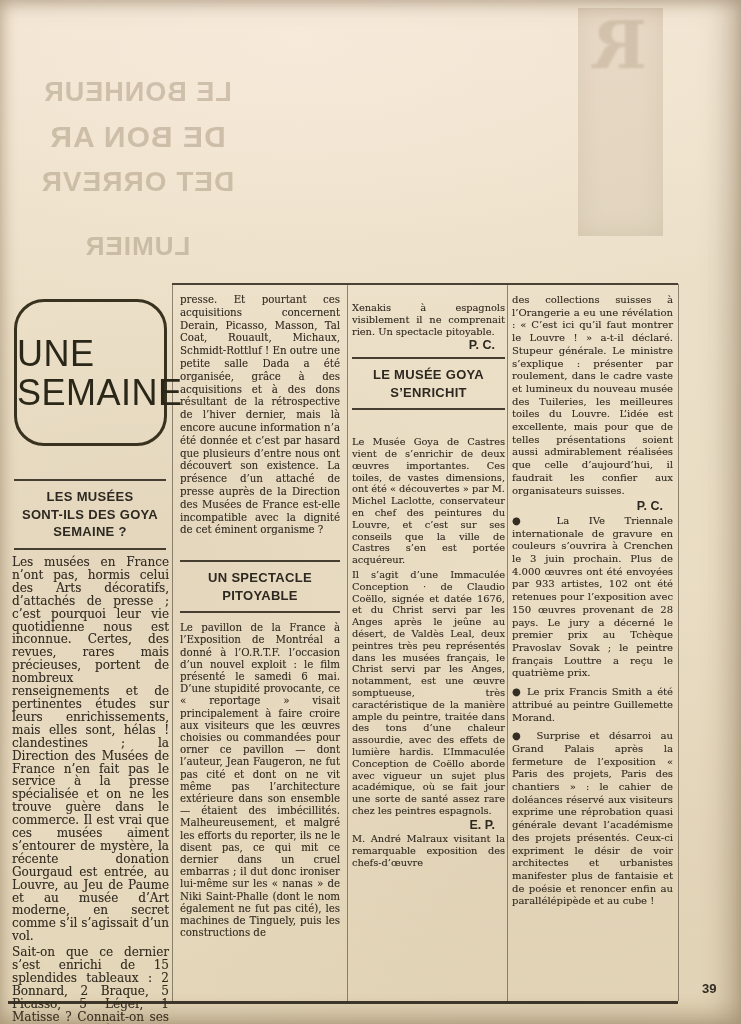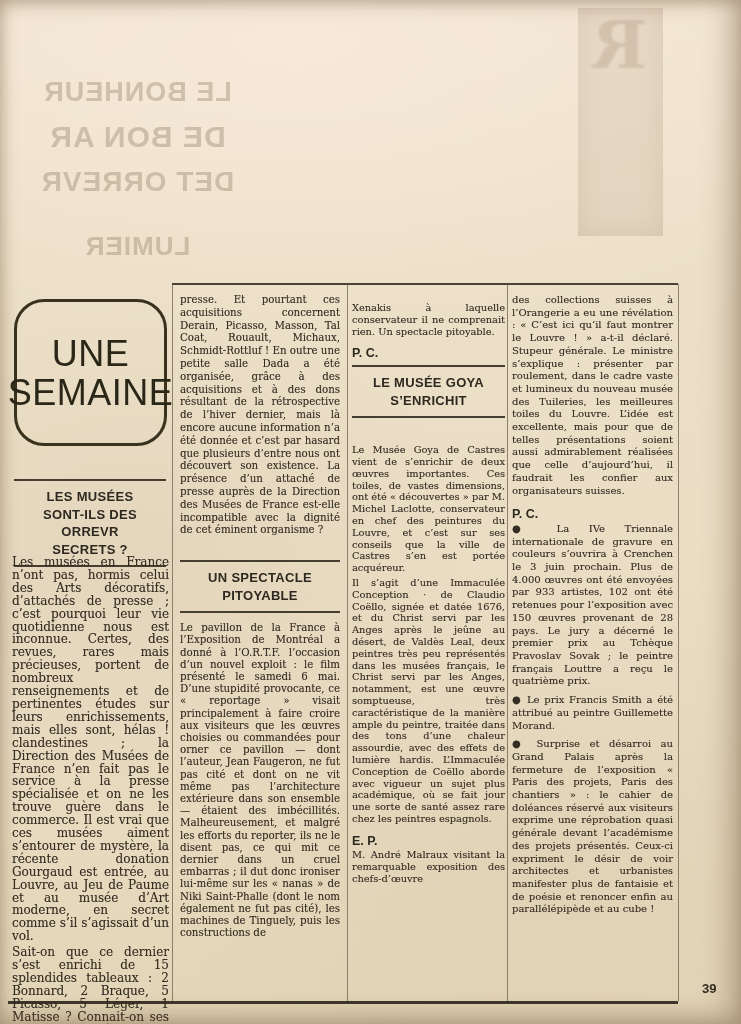--- a/index.html
+++ b/index.html
@@ -34,41 +34,41 @@
     font-family:"DejaVu Serif",serif;font-weight:bold;transform:scaleX(-1);
     color:rgba(128,104,74,0.20);filter:blur(1.2px);}
   
   .top-rule{position:absolute;left:172px;top:283px;width:506px;height:2px;background:#4a4234;}
   .bottom-rule{position:absolute;left:8px;top:1001px;width:670px;height:3px;background:#3d362b;}
   .vdiv{position:absolute;top:284px;height:717px;width:1px;background:rgba(78,68,50,0.6);}
   .vd1{left:172px;}.vd2{left:347px;}.vd3{left:507px;}.vd4{left:678px;}
   
   .masthead{position:absolute;left:14px;top:299px;width:147px;height:141px;
     border:3px solid #38321f;border-radius:30px;display:flex;flex-direction:column;
-    align-items:center;justify-content:center;}
+    align-items:flex-start;justify-content:center;}
   .masthead div{font-family:"Liberation Sans",sans-serif;font-weight:400;font-size:36px;
     line-height:39px;letter-spacing:0.5px;color:#2b2718;}
   
   .shead{border-top:2px solid #453e31;border-bottom:2px solid #453e31;
     padding:7px 1px;text-align:center;font-family:"Liberation Sans",sans-serif;
     font-weight:bold;font-size:13px;line-height:17.5px;letter-spacing:0.3px;color:#2e2920;}
   .c1head{position:absolute;left:14px;top:479px;width:150px;}
   
   .col{position:absolute;text-align:justify;}
   .col p{margin:0 0 3px;text-shadow:0.2px 0.2px 0 rgba(60,50,35,0.35);}
   .c1{left:12px;top:556px;width:157px;font-size:12px;line-height:12.9px;}
   .c2{left:180px;top:294px;width:160px;font-size:10.2px;line-height:12.8px;}
   .c2 .body2{line-height:12.2px;}
   .c2 .shead{margin:23px 0 9px;}
   .c3{left:352px;top:302px;width:153px;font-size:9.8px;line-height:11.8px;}
   .c3 .shead{margin:5px 0 26px;}
   .c4{left:512px;top:294px;width:161px;font-size:10px;line-height:12.7px;}
   .c4 .bullet{margin-bottom:6px;}
-  .sig{text-align:left;padding-right:10px;font-family:"Liberation Sans",sans-serif;
-    font-weight:bold;font-size:12.5px;color:#2e2920;margin:11px 0 2px;}
+  .sig{text-align:right;padding-right:10px;font-family:"Liberation Sans",sans-serif;
+    font-weight:bold;font-size:12.5px;color:#2e2920;margin:3px 0 2px;}
   .pageno{position:absolute;left:702px;top:981px;font-family:"Liberation Sans",sans-serif;
     font-weight:bold;font-size:13px;color:#332d22;}
 </style>
 </head>
 <body>
 
 <div class="page">
 
   <div class="ghost">
     <div class="g1">LE BONHEUR</div>
@@ -86,40 +86,40 @@
   <div class="vdiv vd3"></div>
   <div class="vdiv vd4"></div>
 
   <div class="masthead">
     <div>UNE</div>
     <div>SEMAINE</div>
   </div>
 
   <div class="shead c1head">
     <div>LES MUSÉES</div>
-    <div>SONT-ILS DES ORREVR</div>
-    <div>SECRETS ?</div>
+    <div>SONT-ILS DES GOYA</div>
+    <div>SEMAINE ?</div>
   </div>
 
   <div class="col c1">
     <p>Les musées en France n’ont pas, hormis celui des Arts décoratifs, d’attachés de presse ; c’est pourquoi leur vie quotidienne nous est inconnue. Certes, des revues, rares mais précieuses, portent de nombreux renseignements et de pertinentes études sur leurs enrichissements, mais elles sont, hélas ! clandestines ; la Direction des Musées de France n’en fait pas le service à la presse spécialisée et on ne les trouve guère dans le commerce. Il est vrai que ces musées aiment s’entourer de mystère, la récente donation Gourgaud est entrée, au Louvre, au Jeu de Paume et au musée d’Art moderne, en secret comme s’il s’agissait d’un vol.</p>
     <p>Sait-on que ce dernier s’est enrichi de 15 splendides tableaux : 2 Bonnard, 2 Braque, 5 Picasso, 5 Léger, 1 Matisse ? Connait-on ses acquisitions récentes ? Elles sont présentées à l’entrée du musée, mais nul n’en est informé à commencer par la</p>
   </div>
 
   <div class="col c2">
     <p>presse. Et pourtant ces acquisitions concernent Derain, Picasso, Masson, Tal Coat, Rouault, Michaux, Schmidt-Rottluf ! En outre une petite salle Dada a été organisée, grâce à des acquisitions et à des dons résultant de la rétrospective de l’hiver dernier, mais là encore aucune information n’a été donnée et c’est par hasard que plusieurs d’entre nous ont découvert son existence. La présence d’un attaché de presse auprès de la Direction des Musées de France est-elle incompatible avec la dignité de cet éminent organisme ?</p>
     <div class="shead">
       <div>UN SPECTACLE</div>
       <div>PITOYABLE</div>
     </div>
     <p class="body2">Le pavillon de la France à l’Exposition de Montréal a donné à l’O.R.T.F. l’occasion d’un nouvel exploit : le film présenté le samedi 6 mai. D’une stupidité provocante, ce « reportage » visait principalement à faire croire aux visiteurs que les œuvres choisies ou commandées pour orner ce pavillon — dont l’auteur, Jean Faugeron, ne fut pas cité et dont on ne vit même pas l’architecture extérieure dans son ensemble — étaient des imbécillités. Malheureusement, et malgré les efforts du reporter, ils ne le disent pas, ce qui mit ce dernier dans un cruel embarras ; il dut donc ironiser lui-même sur les « nanas » de Niki Saint-Phalle (dont le nom également ne fut pas cité), les machines de Tinguely, puis les constructions de</p>
   </div>
 
   <div class="col c3">
-    <p>Xenakis à laquelle conservateur il ne comprenait rien. Un spectacle pitoyable.</p>
+    <p>Xenakis à espagnols visiblement il ne comprenait rien. Un spectacle pitoyable.</p>
     <div class="sig">P. C.</div>
     <div class="shead">
       <div>LE MUSÉE GOYA</div>
       <div>S’ENRICHIT</div>
     </div>
     <p>Le Musée Goya de Castres vient de s’enrichir de deux œuvres importantes. Ces toiles, de vastes dimensions, ont été « découvertes » par M. Michel Laclotte, conservateur en chef des peintures du Louvre, et c’est sur ses conseils que la ville de Castres s’en est portée acquéreur.</p>
     <p>Il s’agit d’une Immaculée Conception · de Claudio Coëllo, signée et datée 1676, et du Christ servi par les Anges après le jeûne au désert, de Valdès Leal, deux peintres très peu représentés dans les musées français, le Christ servi par les Anges, notamment, est une œuvre somptueuse, très caractéristique de la manière ample du peintre, traitée dans des tons d’une chaleur assourdie, avec des effets de lumière hardis. L’Immaculée Conception de Coëllo aborde avec vigueur un sujet plus académique, où se fait jour une sorte de santé assez rare chez les peintres espagnols.</p>
     <div class="sig">E. P.</div>
     <p>M. André Malraux visitant la remarquable exposition des chefs-d’œuvre</p>
   </div>

